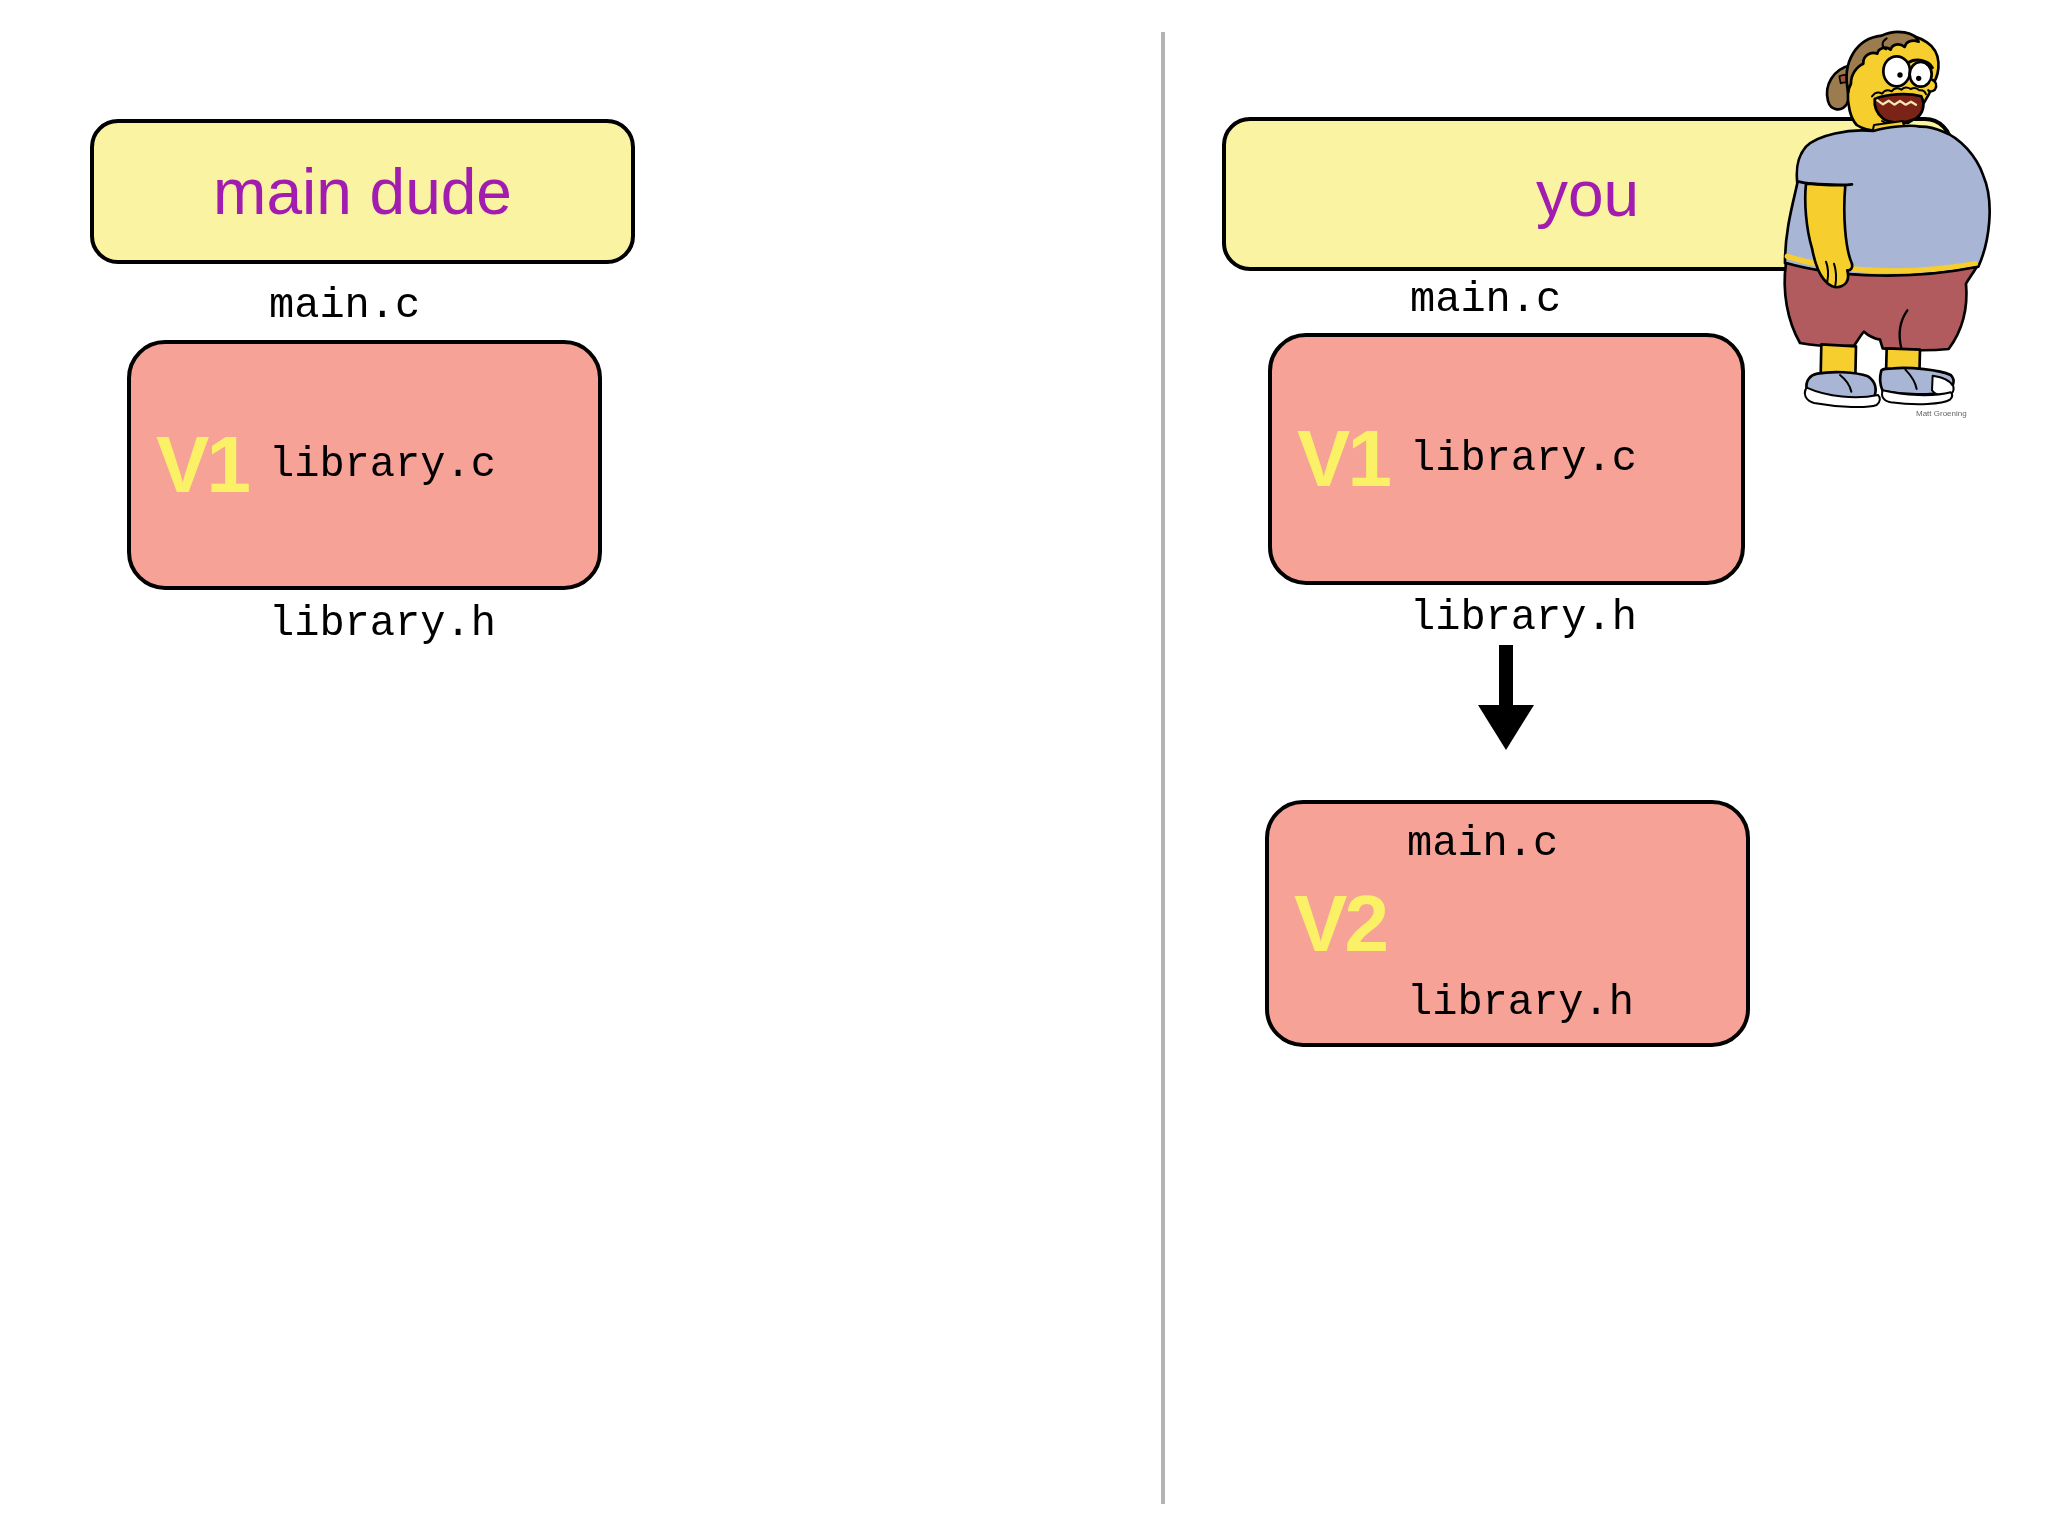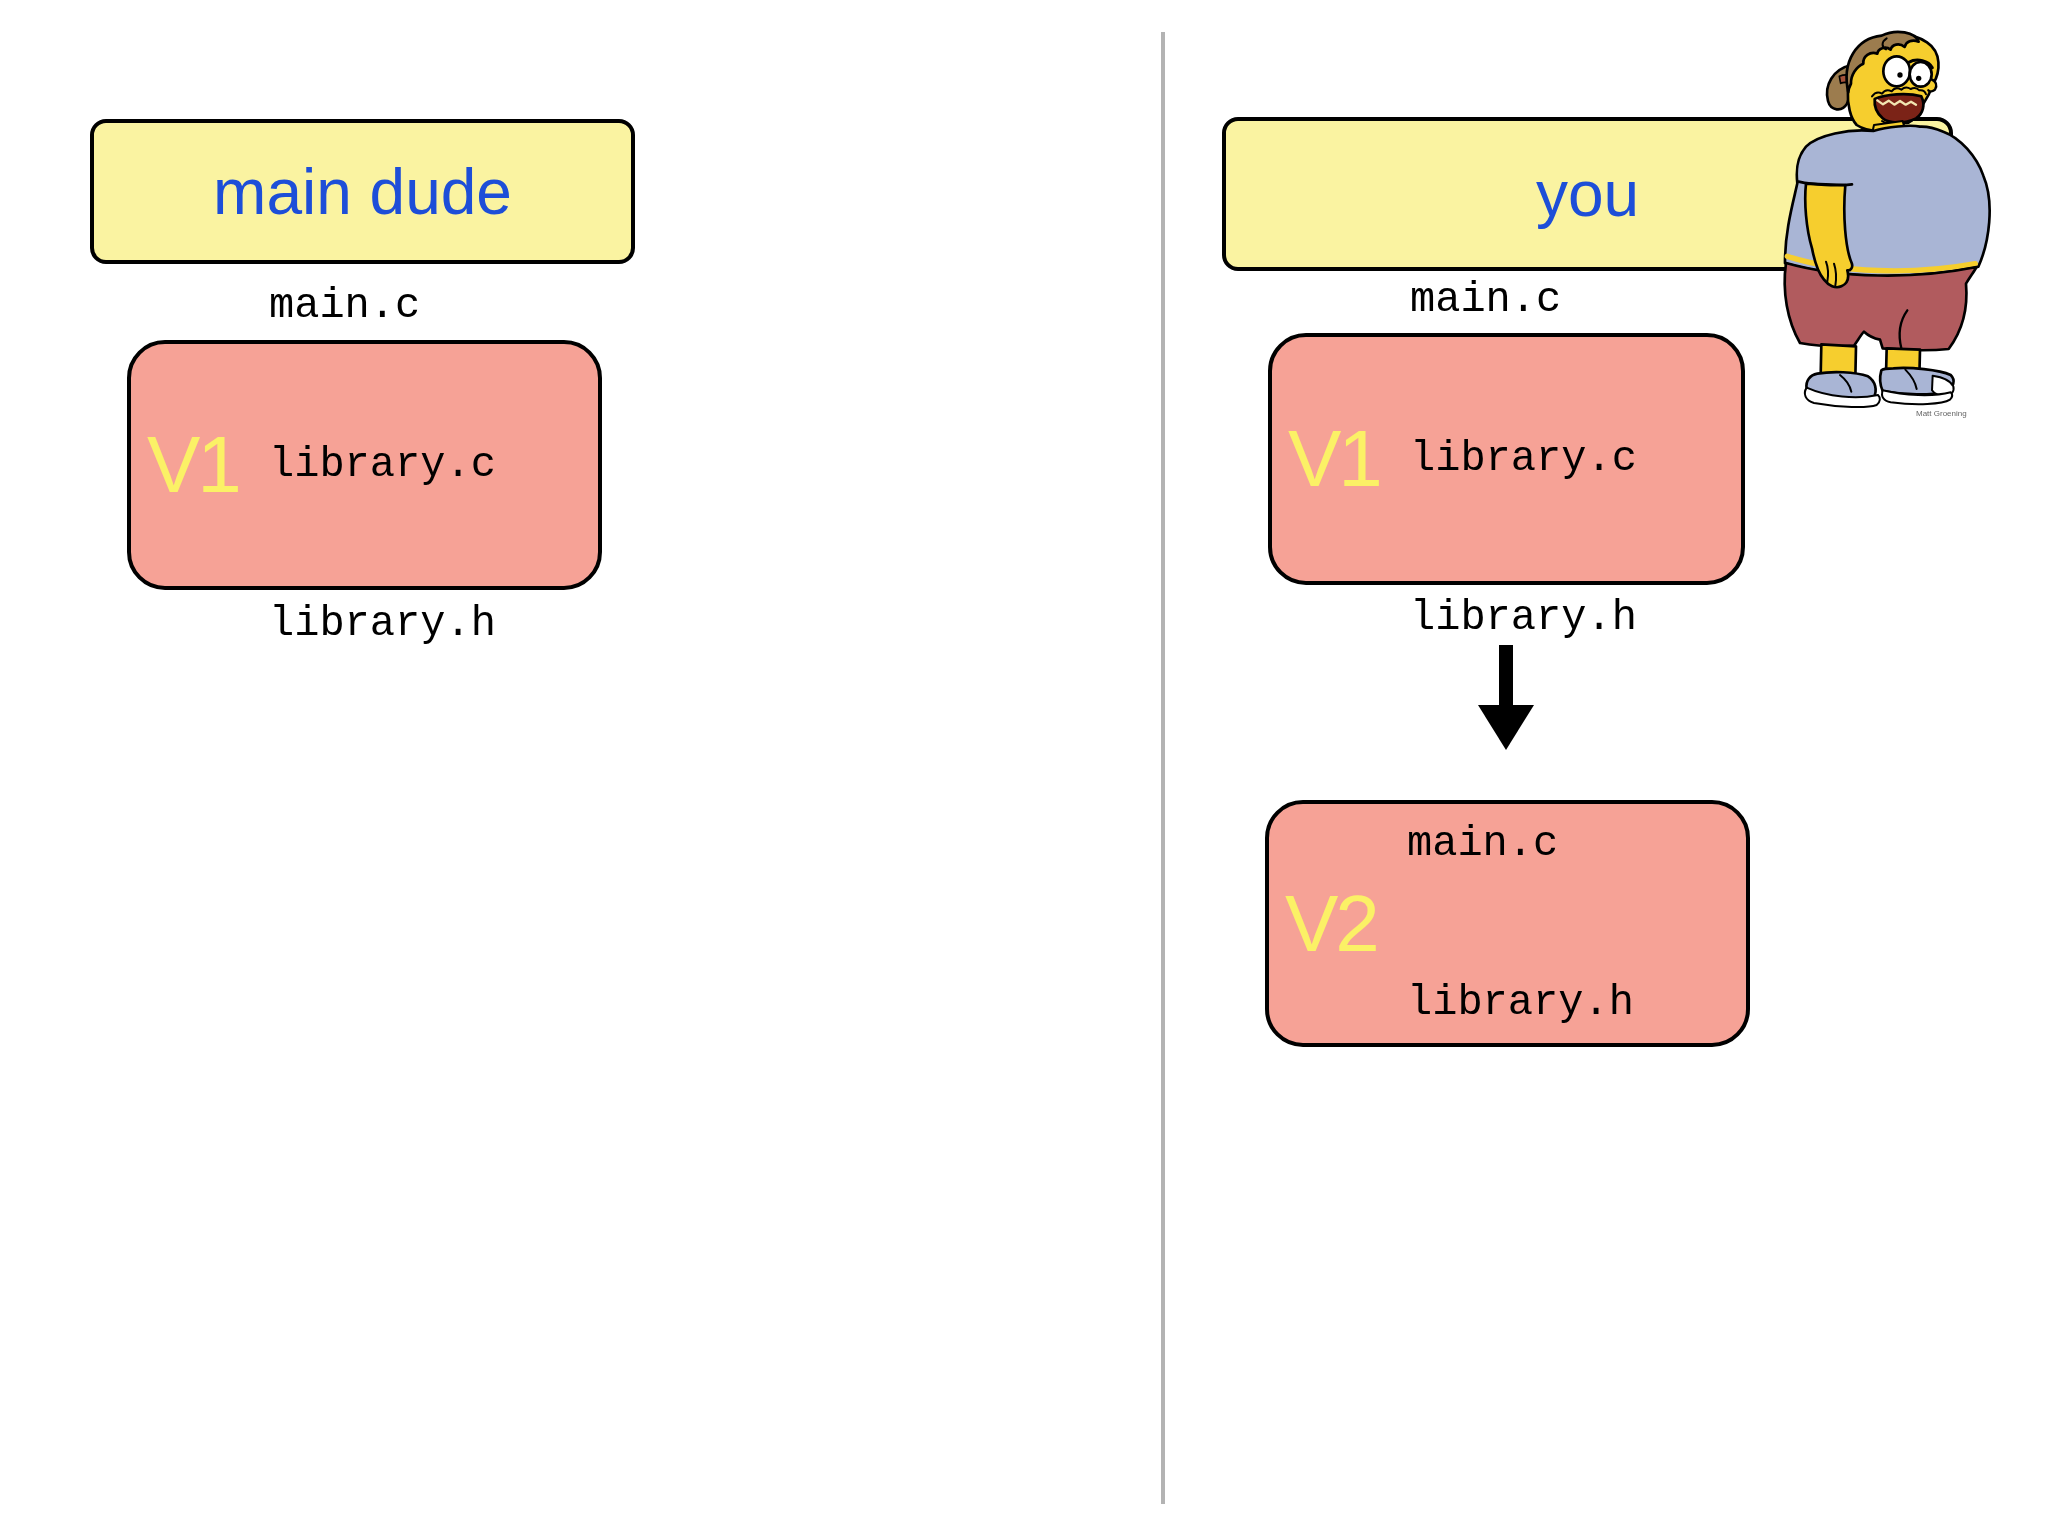--- a/index.html
+++ b/index.html
@@ -12,44 +12,45 @@
   }
   .divider {
     position:absolute; left:1161px; top:32px;
     width:4px; height:1472px;
     background:#b3b3b3;
   }
   .label-box {
     position:absolute;
     background:#FAF3A1;
     border:4px solid #000;
-    border-radius:16px;
+    border-radius:28px;
     display:flex; align-items:center; justify-content:center;
-    font-size:64px; color:#1d4ed8;
+    font-size:64px; color:#a21caf;
     box-sizing:border-box;
   }
   .main-dude { left:90px;  top:119px; width:545px; height:145px; }
   .you       { left:1222px; top:117px; width:731px; height:154px; }
 
   .version-box {
     position:absolute;
     background:#F6A296;
     border:4px solid #000;
     border-radius:38px;
     display:flex; align-items:center;
     padding-left:16px;
     box-sizing:border-box;
   }
   .v1-left  { left:127px;  top:340px; width:475px; height:250px; }
   .v1-right { left:1268px; top:333px; width:477px; height:252px; }
   .v2-right { left:1265px; top:800px; width:485px; height:247px; }
 
   .vlabel {
     width:110px; flex:0 0 110px;
-    font-weight:normal;
+    text-align:center;
+    font-weight:bold;
     font-size:80px;
     letter-spacing:-3px;
     color:#FBF166;
     user-select:none;
   }
   .files {
     margin-left:12px;
     font-family:"Liberation Mono", monospace;
     font-size:42px;
     line-height:53px;

